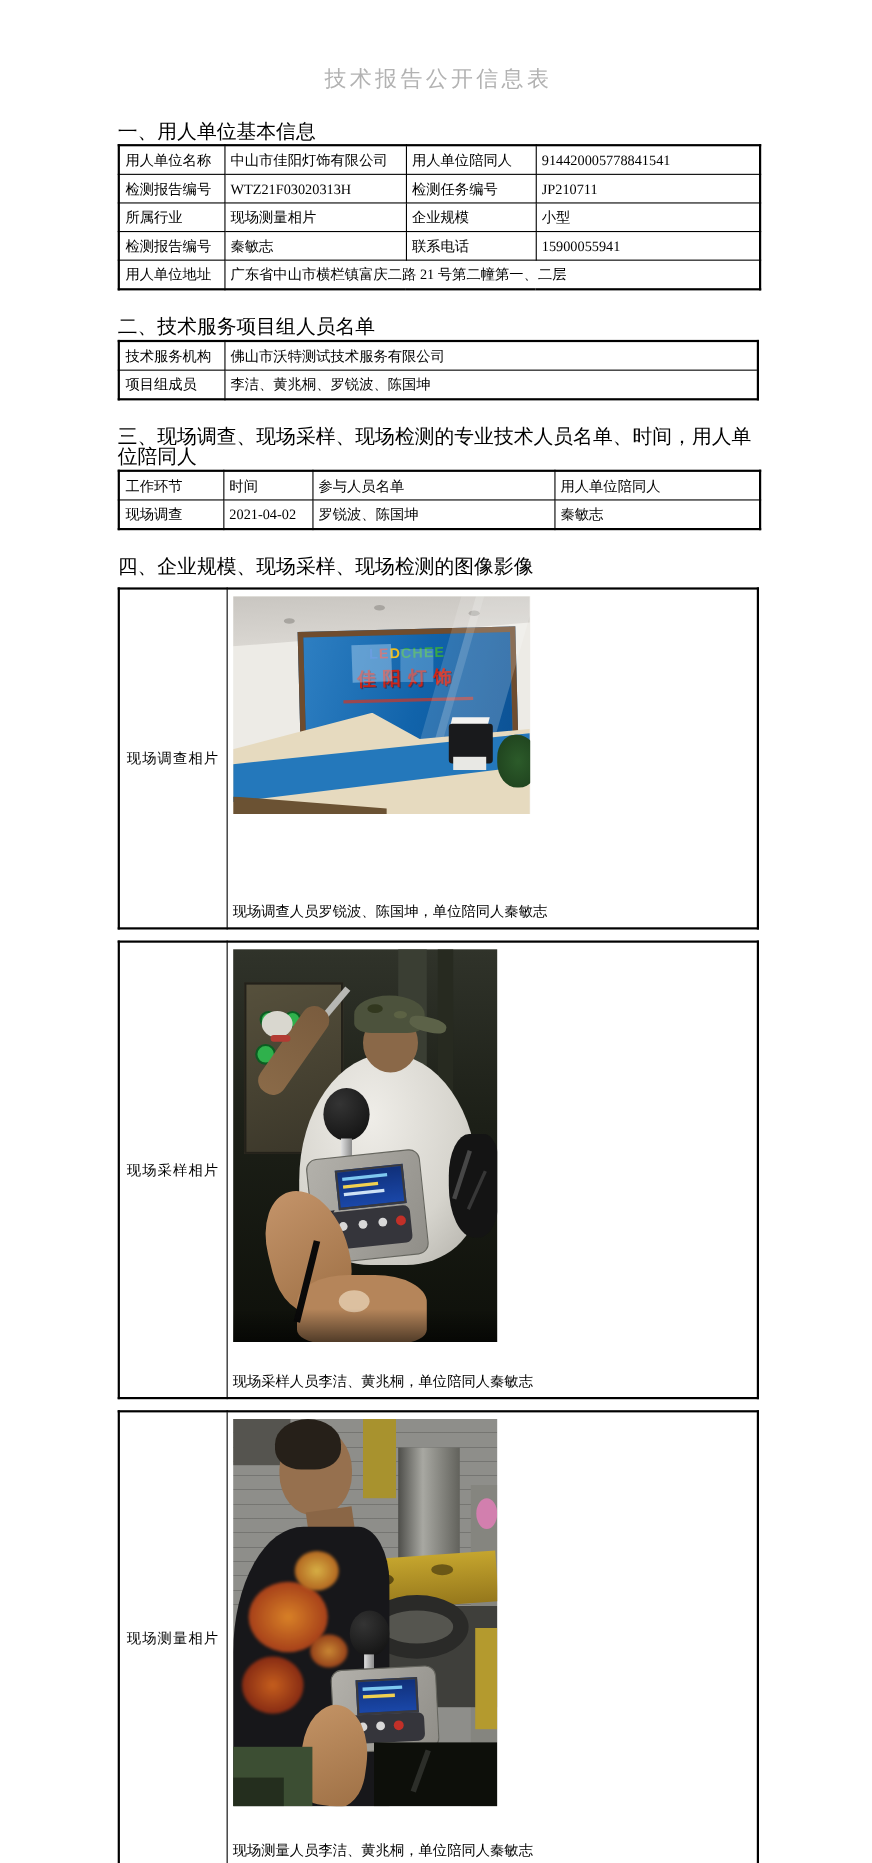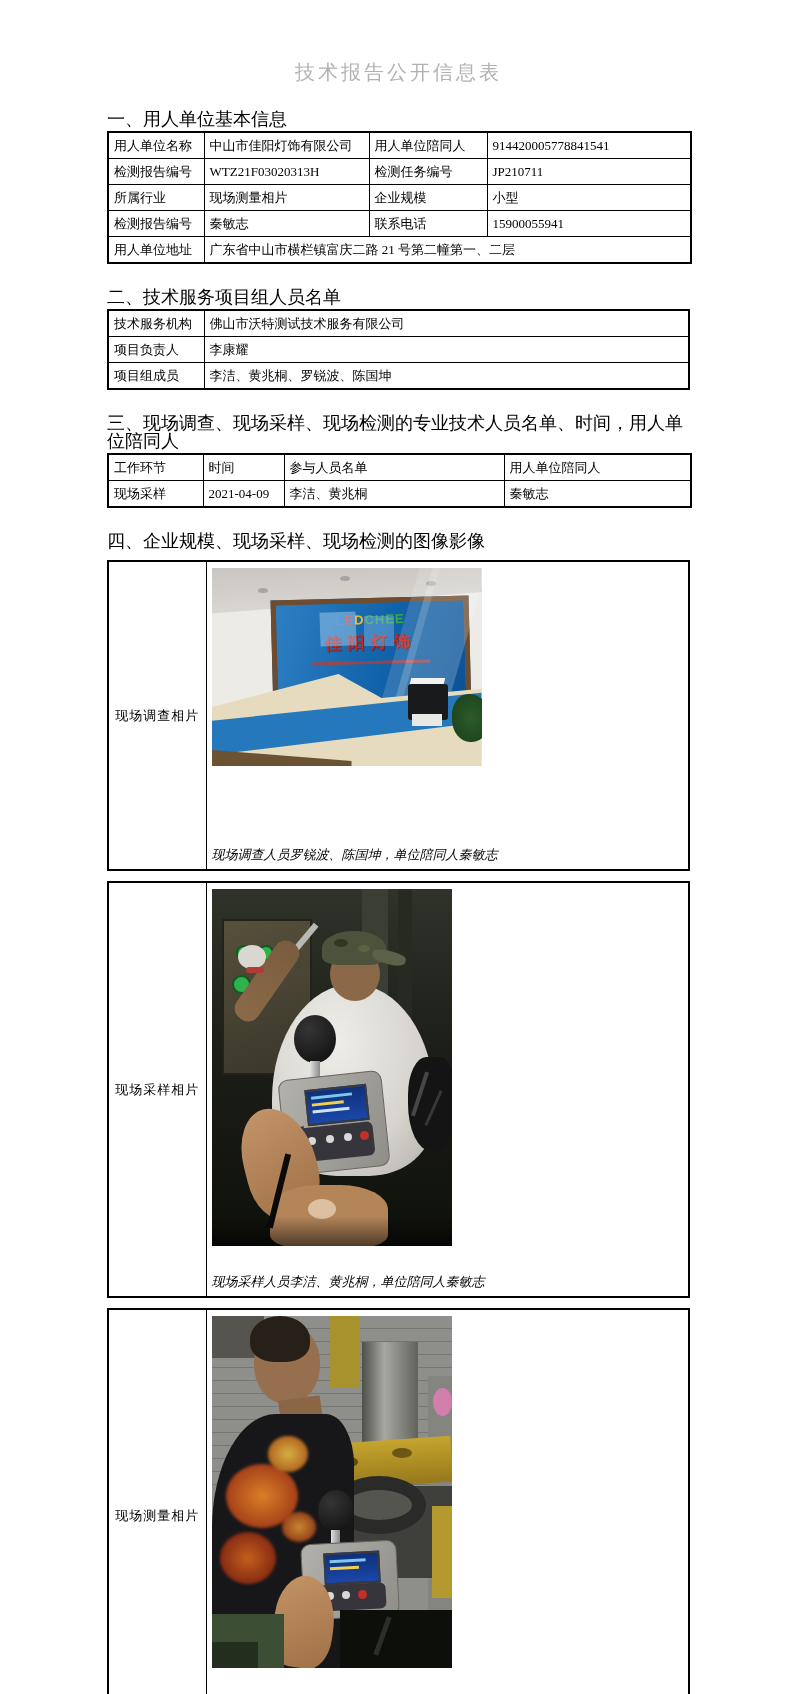--- a/index.html
+++ b/index.html
@@ -18,21 +18,21 @@
              font-weight:normal;overflow:hidden;white-space:nowrap;text-align:left;}
   td.c{text-align:center;}
 
   
   table.photo-table{border-collapse:collapse;width:583px;table-layout:fixed;
              border:2px solid #000;font-size:13px;margin-top:10px;}
   table.photo-table td{border:1px solid #000;vertical-align:middle;}
   td.photo-label{text-align:center;letter-spacing:1px;}
   td.photo-cell{padding:6px 5px 4px 5px;vertical-align:top;}
   .photo-cell-inner{display:flex;flex-direction:column;height:100%;}
-  .caption{margin-top:auto;line-height:17px;padding-bottom:2px;font-style:italic;}
+  .caption{margin-top:auto;line-height:17px;padding-bottom:2px;}
 
   .photo{position:relative;overflow:hidden;flex:0 0 auto;}
   .photo *{position:absolute;}
 
   
   .photo1{width:270px;height:198px;background:#edebe6;}
   .p1-ceiling{left:0;top:0;width:100%;height:48px;
       background:linear-gradient(178deg,#c9c6c1,#dedbd6);
       clip-path:polygon(0 0,100% 0,100% 50%,0 95%);}
   .p1-light{width:10px;height:5px;border-radius:50%;background:#a8a5a0;}
@@ -230,24 +230,20 @@
       <colgroup>
           <col style="width:96px">
           <col>
         </colgroup>
       <tbody>
           <tr>
         <td>技术服务机构</td>
         <td>佛山市沃特测试技术服务有限公司</td>
       </tr>
       <tr>
-        <td>项目负责人</td>
-        <td>李康耀</td>
-      </tr>
-      <tr>
         <td>项目组成员</td>
         <td>李洁、黄兆桐、罗锐波、陈国坤</td>
       </tr>
     </tbody>
       </table>
 
     <div class="sec-heading">三、现场调查、现场采样、现场检测的专业技术人员名单、时间，用人单位陪同人</div>
     <table class="data">
       <colgroup>
           <col style="width:95px">
@@ -256,23 +252,23 @@
           <col style="width:187px">
         </colgroup>
       <tbody>
           <tr>
         <th class="c">工作环节</th>
         <th class="c">时间</th>
         <th>参与人员名单</th>
         <th>用人单位陪同人</th>
       </tr>
       <tr>
-        <td class="c">现场采样</td>
-        <td class="c">2021-04-09</td>
-        <td>李洁、黄兆桐</td>
+        <td class="c">现场调查</td>
+        <td class="c">2021-04-02</td>
+        <td>罗锐波、陈国坤</td>
         <td>秦敏志</td>
       </tr>
     </tbody>
       </table>
 
     <div class="sec-heading">四、企业规模、现场采样、现场检测的图像影像</div>
 
     <table class="photo-table">
       <colgroup>
           <col style="width:98px">

